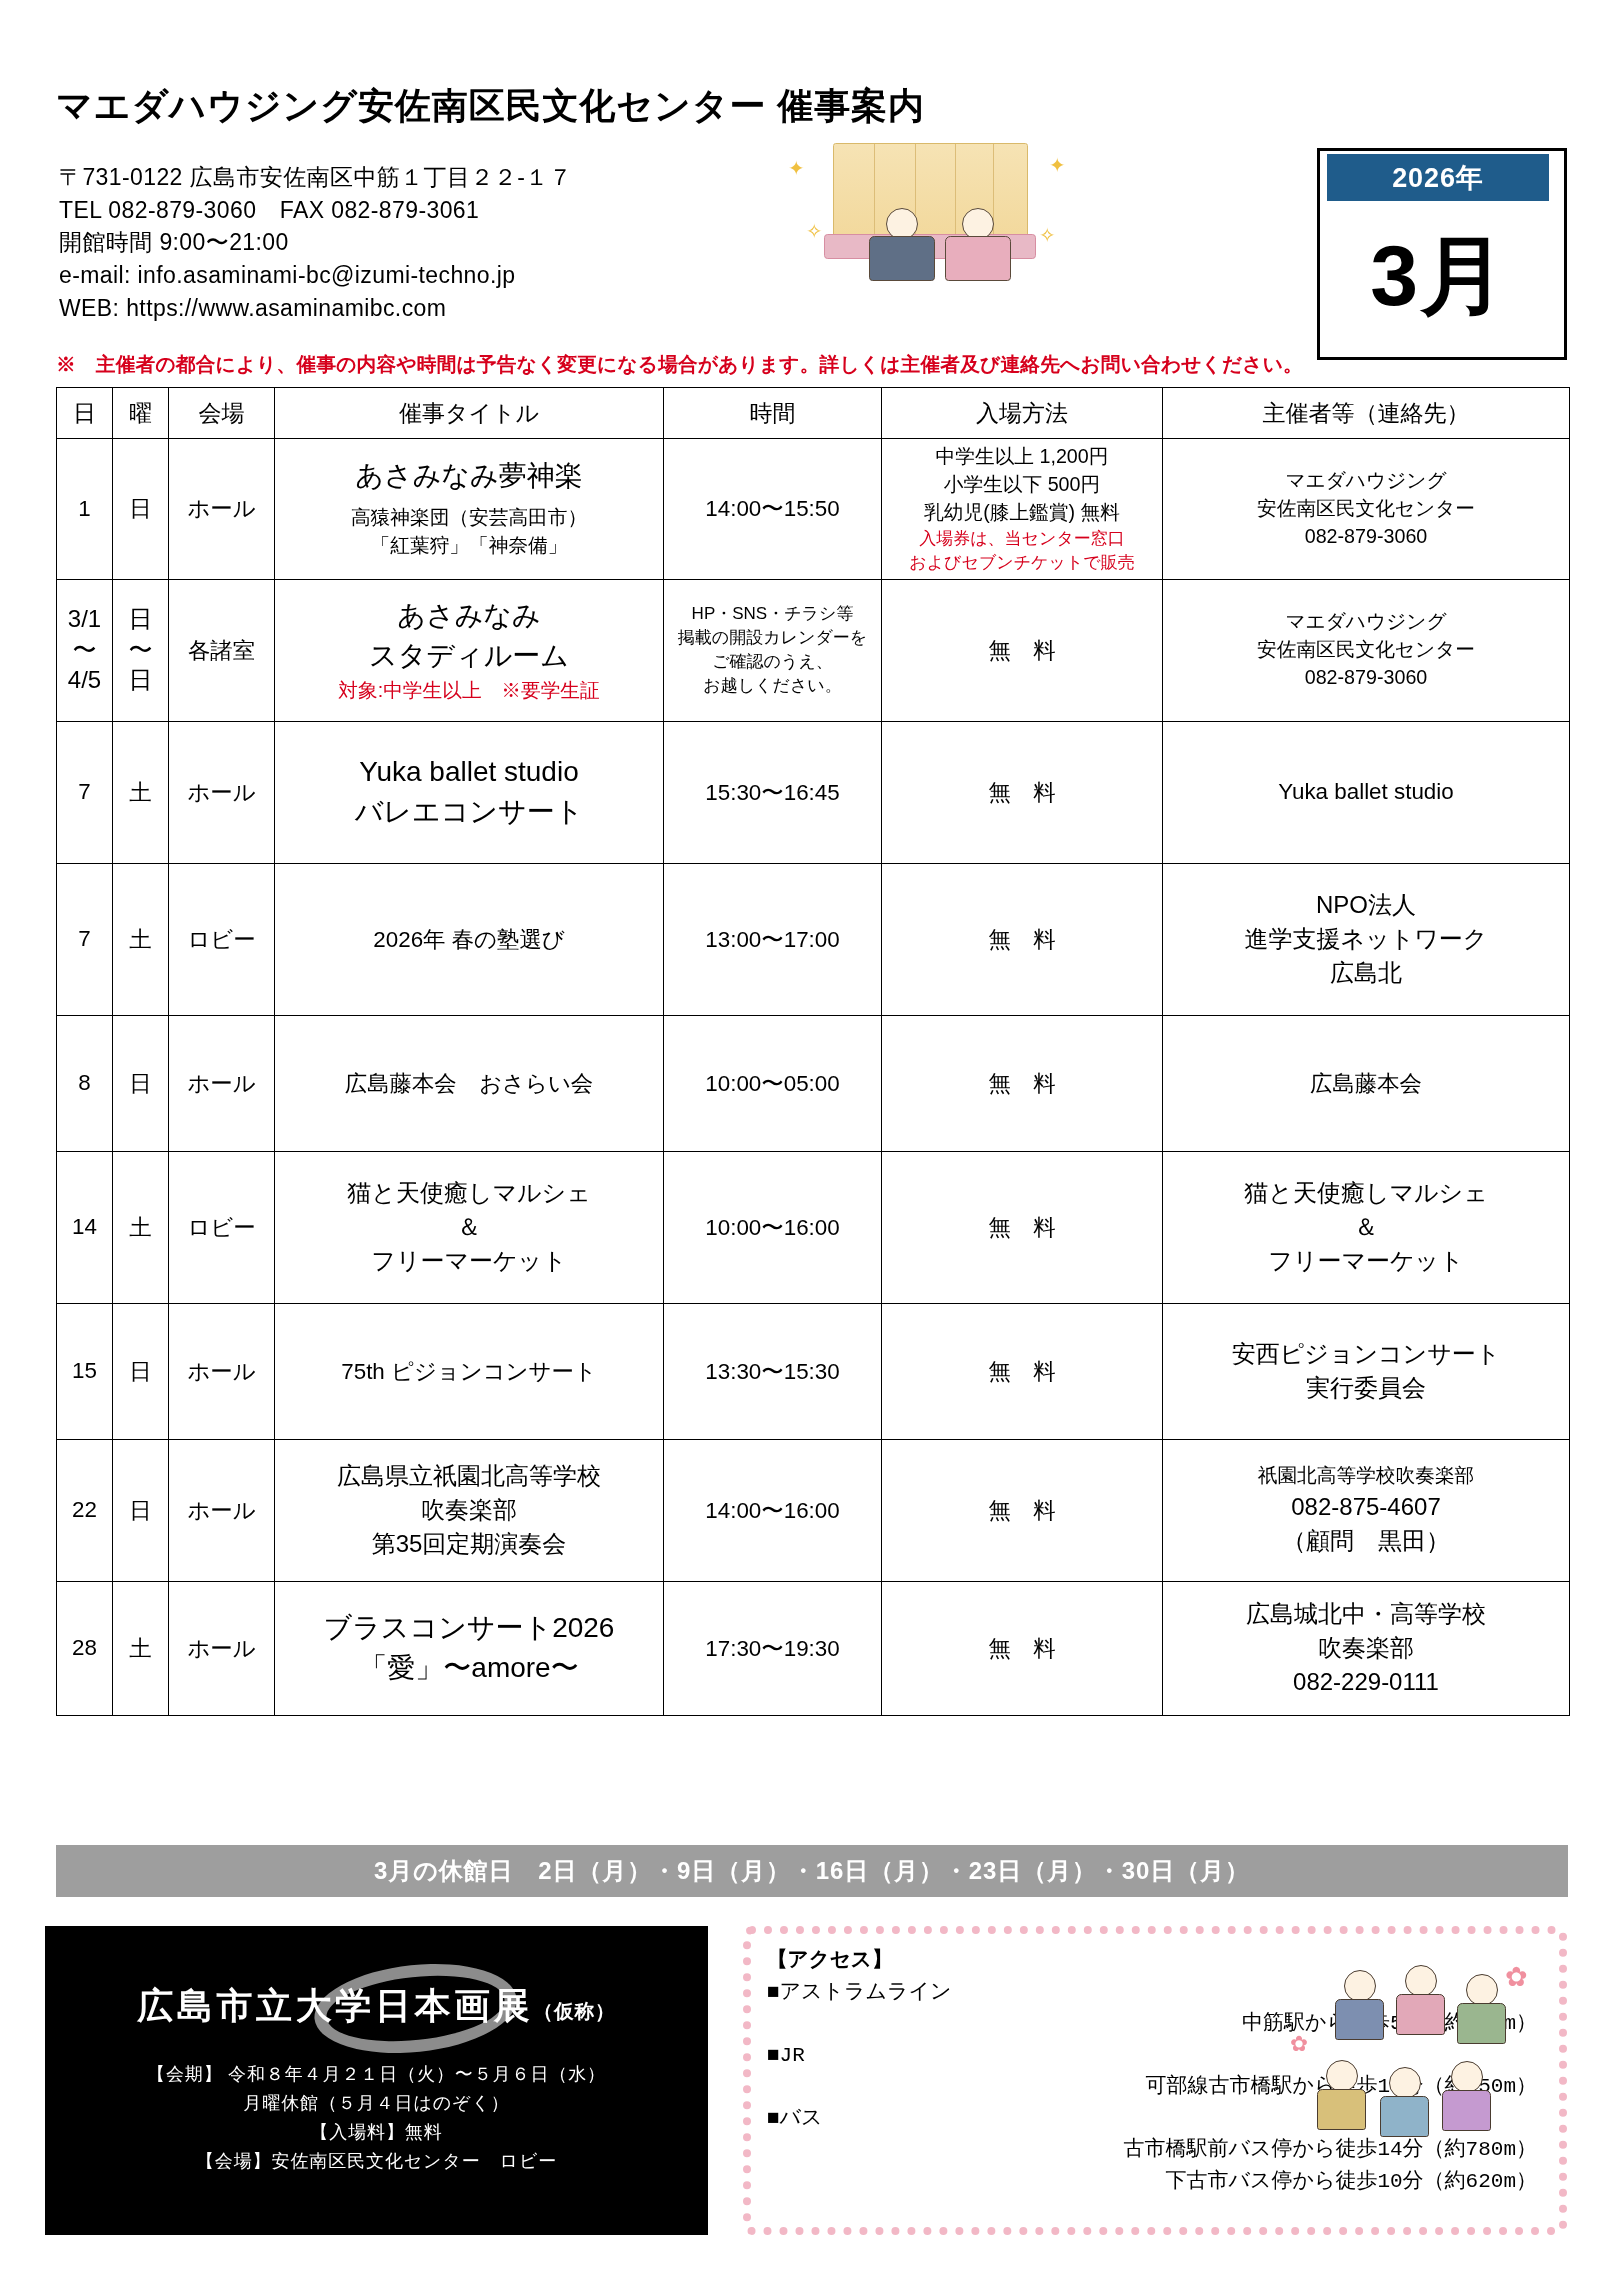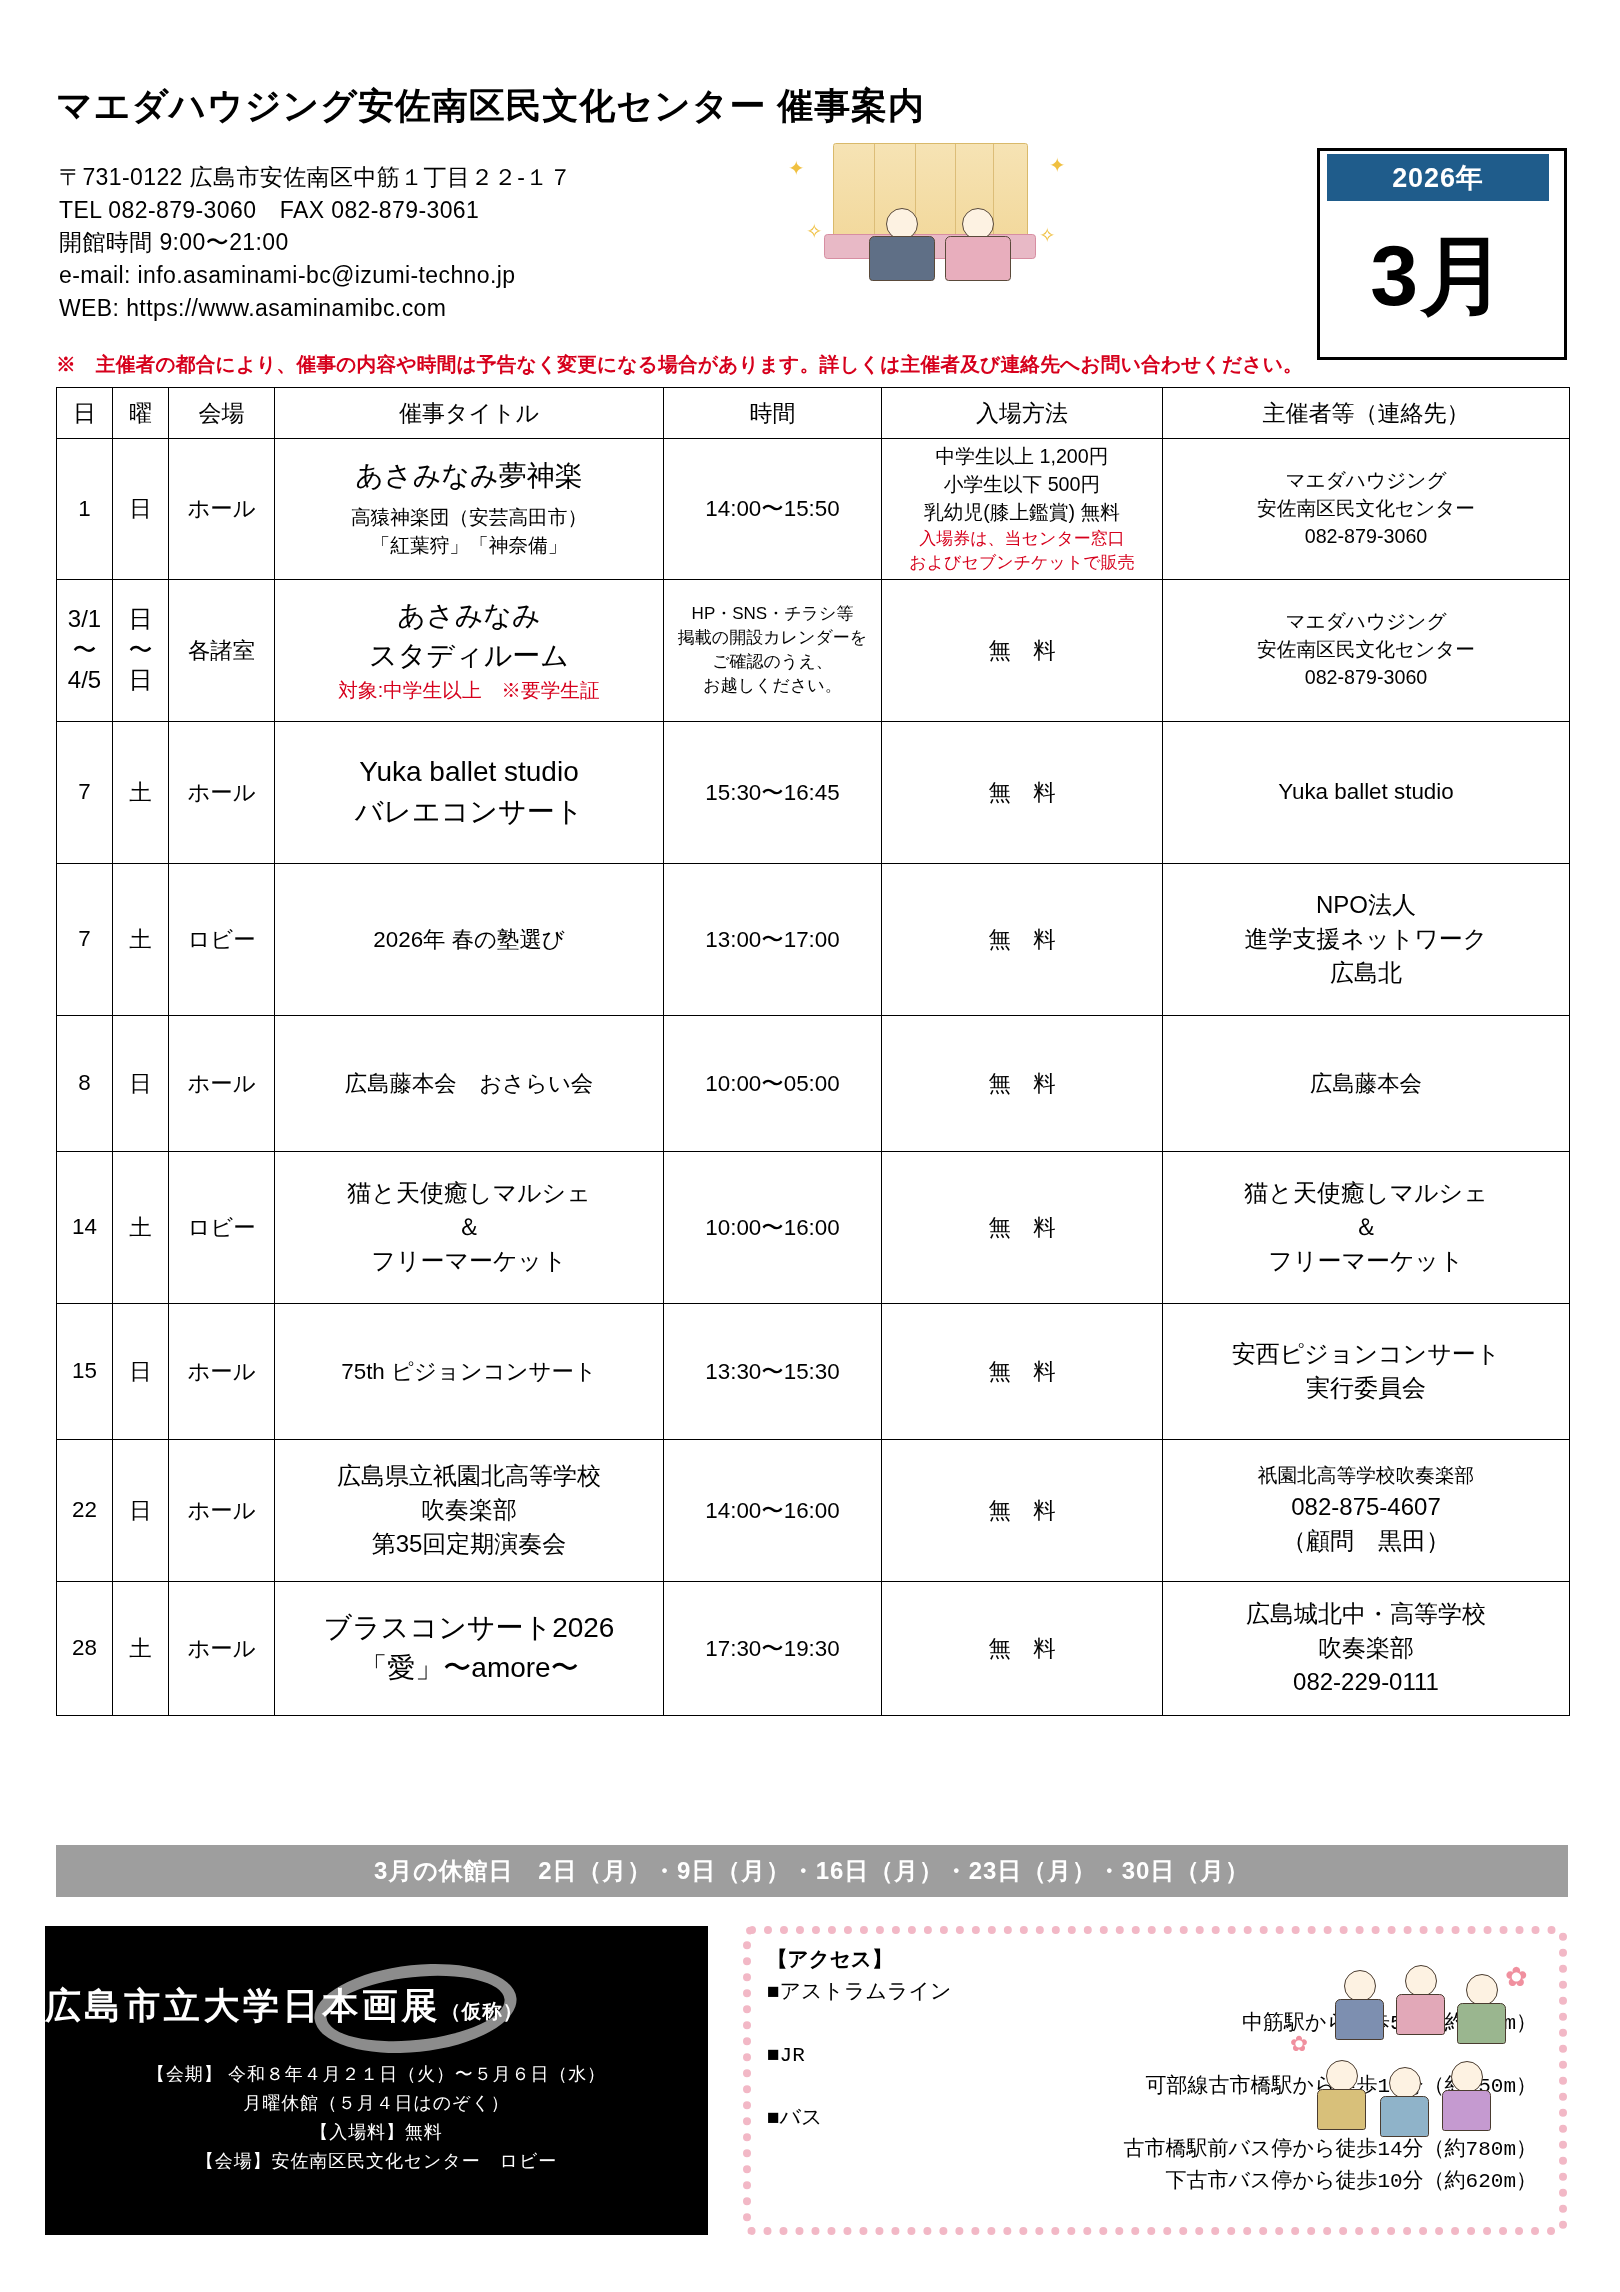--- a/index.html
+++ b/index.html
@@ -113,21 +113,21 @@
     display:flex; align-items:center; justify-content:center;
     font-size:24px; font-weight:bold; letter-spacing:0.9px;
   }
 
   
   .poster {
     position:absolute; left:45px; top:1926px; width:663px; height:309px;
     background:#000; color:#fff; overflow:hidden;
   }
   .poster .ptitle {
-    position:absolute; left:0; right:0; top:56px; 
+    position:absolute; left:0; right:0; top:56px; text-align:center;
     font-size:36px; font-weight:bold; letter-spacing:3.6px;
     font-family:Liberation Sans, sans-serif;
   }
   .poster .ptitle .sub { font-size:19.7px; letter-spacing:0.9px; }
   .poster .swoosh {
     position:absolute; left:269px; top:39px; width:179px; height:63px;
     border:12.5px solid rgba(255,255,255,0.55); border-radius:50%;
     transform:rotate(-6deg);
   }
   .poster .plines {

